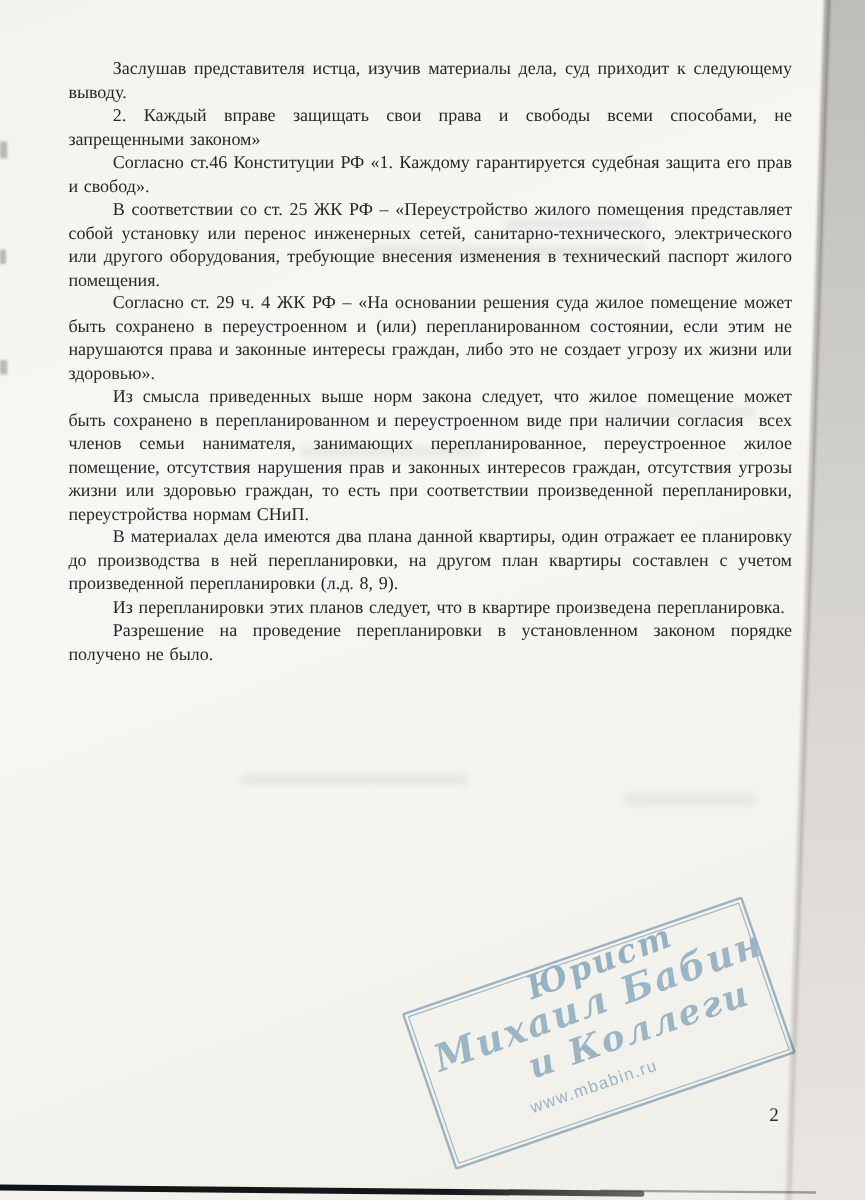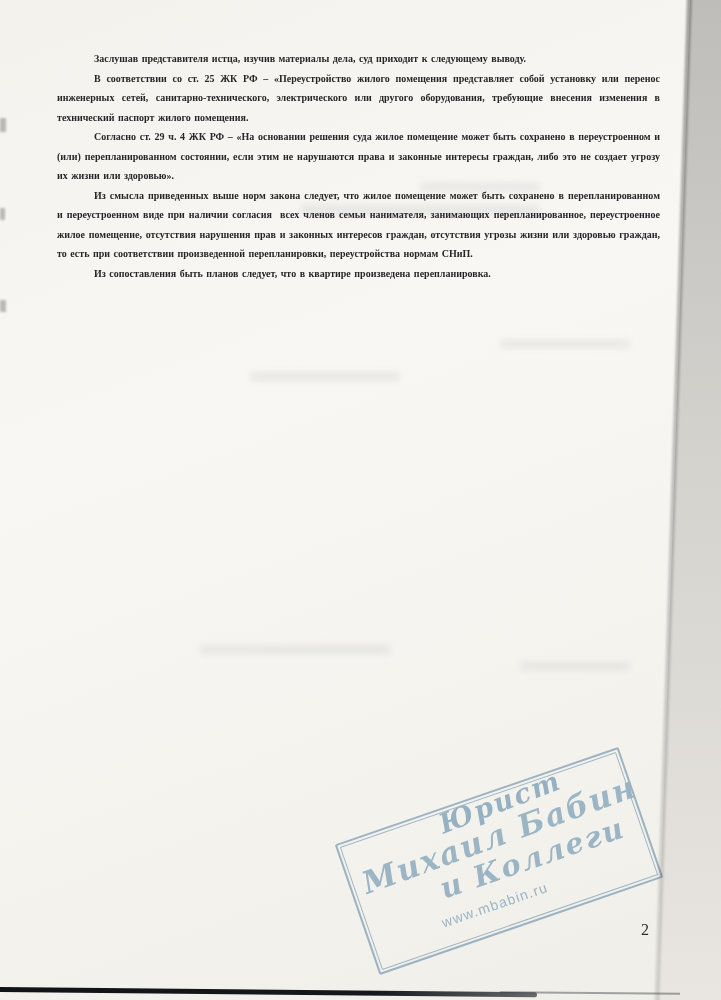--- a/index.html
+++ b/index.html
@@ -15,23 +15,22 @@
     clip-path:polygon(0 0,690px 0,657px 1000px,0 1000px);
   }
   .edge-shadow{
     position:absolute;left:687px;top:-4px;width:5px;height:1010px;
     transform:rotate(1.85deg);transform-origin:top left;
     background:linear-gradient(180deg,rgba(96,94,90,.55),rgba(120,118,114,.35) 60%,rgba(150,148,143,.3));
     filter:blur(1.2px);
   }
   .textblock{
     position:absolute;left:57px;top:49px;width:603px;
-    font-size:10px;line-height:19.5px;color:#26262a;
+    font-size:15px;line-height:19.5px;color:#26262a;
     text-align:justify;
-    font-weight:bold;
   }
   .para{margin:0;text-indent:37px;white-space:pre-wrap;word-spacing:1px;}
   .page-number{
     position:absolute;left:641px;top:921px;font-size:16px;color:#2e2e32;
   }
   
   .bottom-band{
     position:absolute;left:-8px;top:987px;width:545px;height:5px;
     background:linear-gradient(90deg,#111417 0%,#15181b 70%,rgba(30,34,38,.65) 100%);
     transform:rotate(.55deg);transform-origin:left center;border-radius:2px;
@@ -78,33 +77,37 @@
   <div class="tick" style="left:0;top:118px;width:6px;height:14px;"></div>
   <div class="tick" style="left:0;top:208px;width:5px;height:12px;"></div>
   <div class="tick" style="left:0;top:300px;width:6px;height:12px;"></div>
 
   <div class="textblock">
 
       <p class="para">Заслушав представителя истца, изучив материалы дела, суд приходит к следующему выводу.</p>
 
 
 
+      <p class="para">2. Каждый вправе защищать свои права и свободы всеми способами, не запрещенными законом»</p>
 
+      <p class="para">Согласно ст.46 Конституции РФ «1. Каждому гарантируется судебная защита его прав и свобод».</p>
 
       <p class="para">В соответствии со ст. 25 ЖК РФ – «Переустройство жилого помещения представляет собой установку или перенос инженерных сетей, санитарно-технического, электрического или другого оборудования, требующие внесения изменения в технический паспорт жилого помещения.</p>
 
 
       <p class="para">Согласно ст. 29 ч. 4 ЖК РФ – «На основании решения суда жилое помещение может быть сохранено в переустроенном и (или) перепланированном состоянии, если этим не нарушаются права и законные интересы граждан, либо это не создает угрозу их жизни или здоровью».</p>
 
       <p class="para">Из смысла приведенных выше норм закона следует, что жилое помещение может быть сохранено в перепланированном и переустроенном виде при наличии согласия  всех членов семьи нанимателя, занимающих перепланированное, переустроенное жилое помещение, отсутствия нарушения прав и законных интересов граждан, отсутствия угрозы жизни или здоровью граждан, то есть при соответствии произведенной перепланировки, переустройства нормам СНиП.</p>
 
 
+      <p class="para">В материалах дела имеются два плана данной квартиры, один отражает ее планировку до производства в ней перепланировки, на другом план квартиры составлен с учетом произведенной перепланировки (л.д. 8, 9).</p>
 
-      <p class="para">Из сопоставления быть планов следует, что в квартире произведена перепланировка.</p>
+      <p class="para">Из перепланировки этих планов следует, что в квартире произведена перепланировка.</p>
 
+      <p class="para">Разрешение на проведение перепланировки в установленном законом порядке получено не было.</p>
 
     </div>
 
   <div class="stamp">
     <div class="stamp-inner"></div>
     <div class="stamp-text stamp-title">Юрист</div>
     <div class="stamp-text stamp-name">Михаил Бабин</div>
     <div class="stamp-text stamp-suffix">и Коллеги</div>
     <div class="stamp-url">www.mbabin.ru</div>
   </div>

